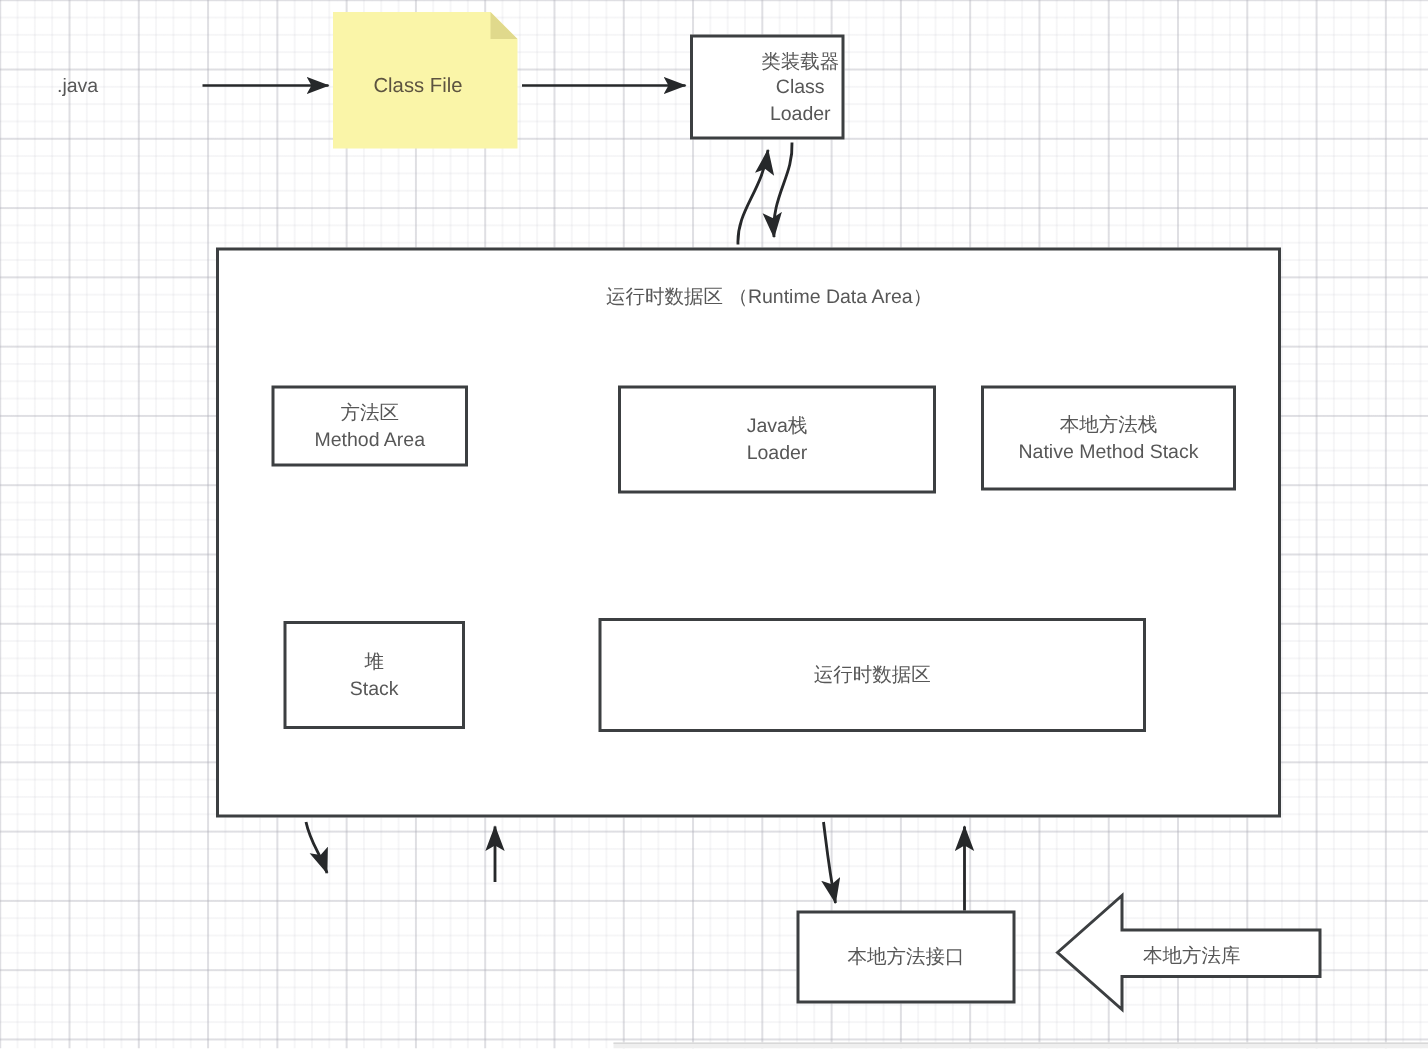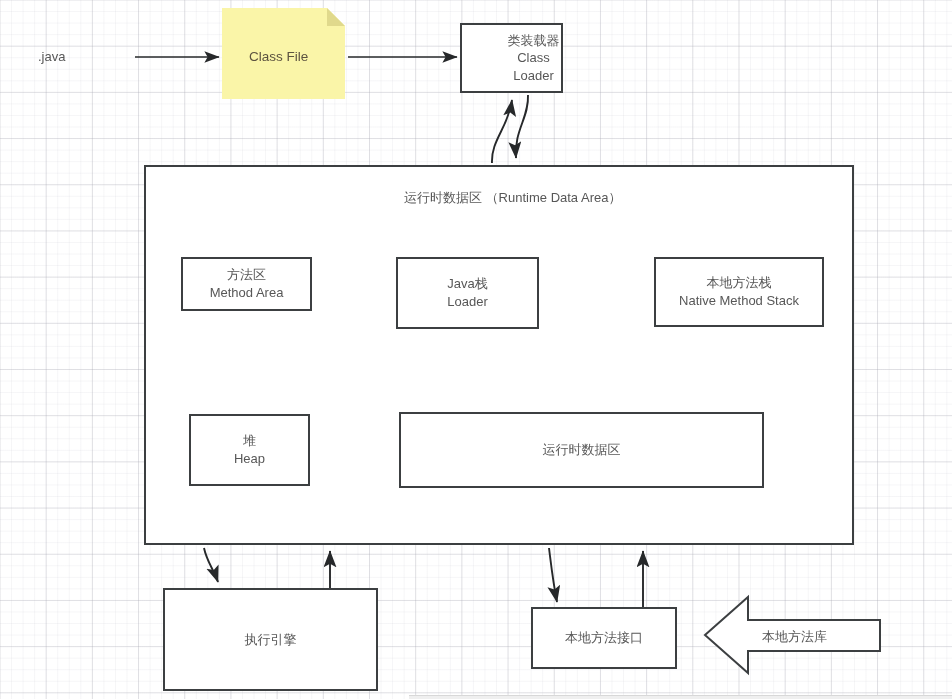--- a/index.html
+++ b/index.html
@@ -108,42 +108,39 @@
 
   <div class="node" style="left:144px; top:165px; width:710px; height:380px; display:block;"></div>
 
   <div class="rda-title" style="left:404px; top:189px;">运行时数据区 （Runtime Data Area）</div>
 
   <div class="node" style="left:181px; top:257px; width:131px; height:54px; flex-direction:column;">
     <span>方法区</span>
     <span>Method Area</span>
   </div>
 
-  <div class="node" style="left:396px; top:257px; width:143px; height:72px; flex-direction:column;align-items:center;">
+  <div class="node" style="left:412px; top:257px; width:212px; height:72px; flex-direction:column;align-items:center;">
     <span>Java栈</span>
     <span>Loader</span>
   </div>
 
   <div class="node" style="left:654px; top:257px; width:170px; height:70px; flex-direction:column;">
     <span>本地方法栈</span>
     <span>Native Method Stack</span>
   </div>
 
   <div class="node" style="left:189px; top:414px; width:121px; height:72px; flex-direction:column;">
     <span>堆</span>
-    <span>Heap</span>
+    <span>Stack</span>
   </div>
 
   <div class="node" style="left:399px; top:412px; width:365px; height:76px;">
     <span>运行时数据区</span>
   </div>
 
-  <div class="node" style="left:163px; top:588px; width:215px; height:103px;">
-    <span>执行引擎</span>
-  </div>
 
   <div class="node" style="left:531px; top:607px; width:146px; height:62px;">
     <span>本地方法接口</span>
   </div>
 
   <svg class="overlay">
     <defs>
       <marker id="ah" markerWidth="10" markerHeight="10" refX="8.6" refY="3.4" orient="auto" markerUnits="strokeWidth">
         <path d="M0,0 L9,3.4 L0,6.8 L1.9,3.4 Z" fill="#26282a"></path>
       </marker>

